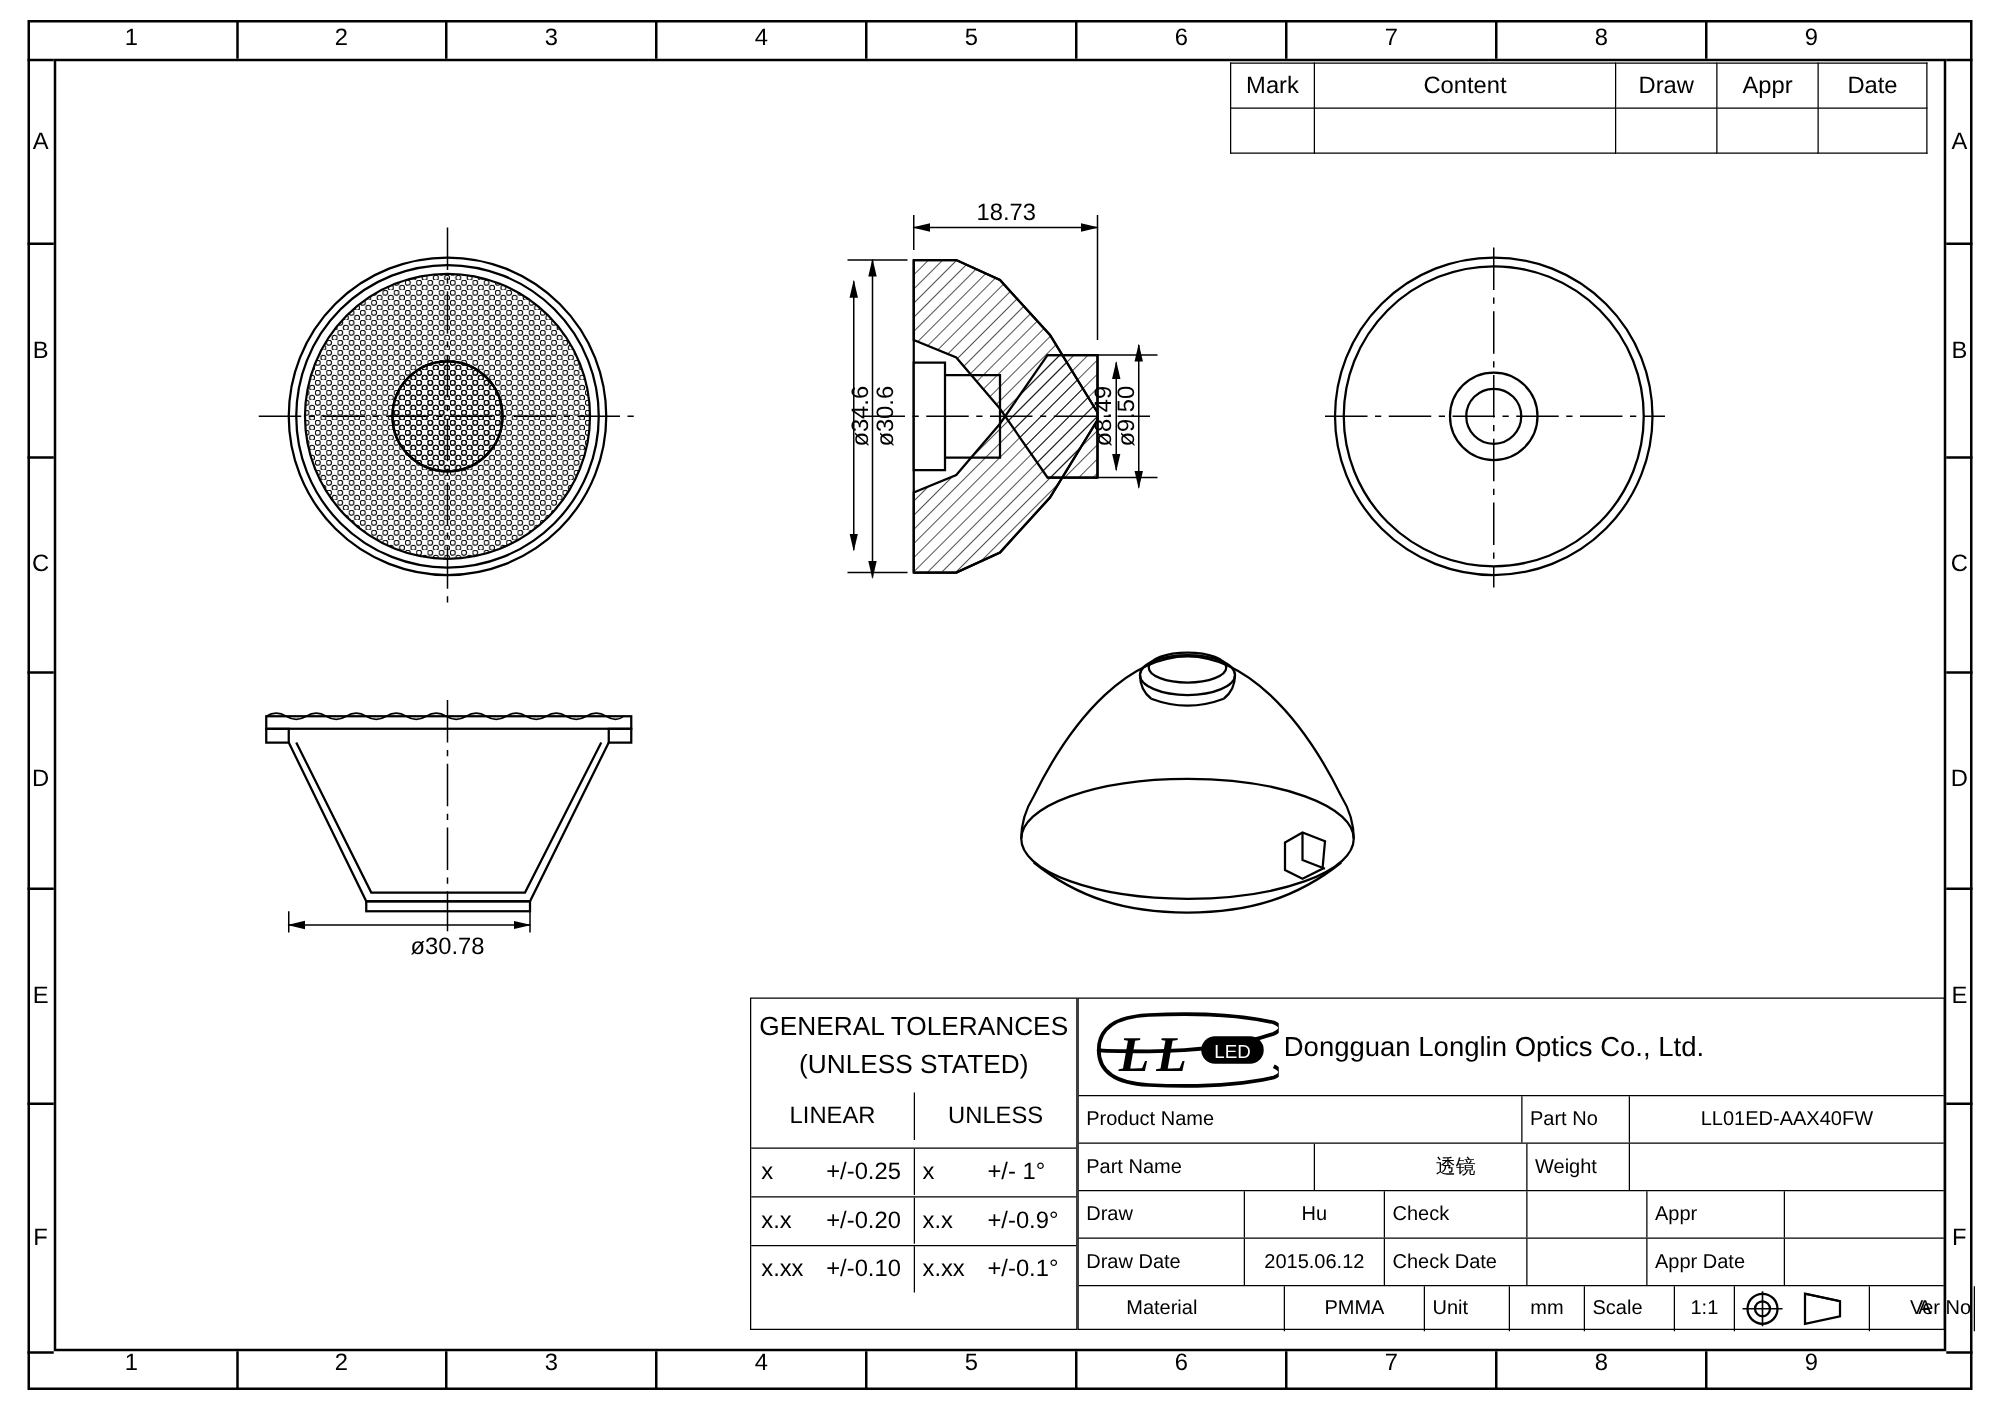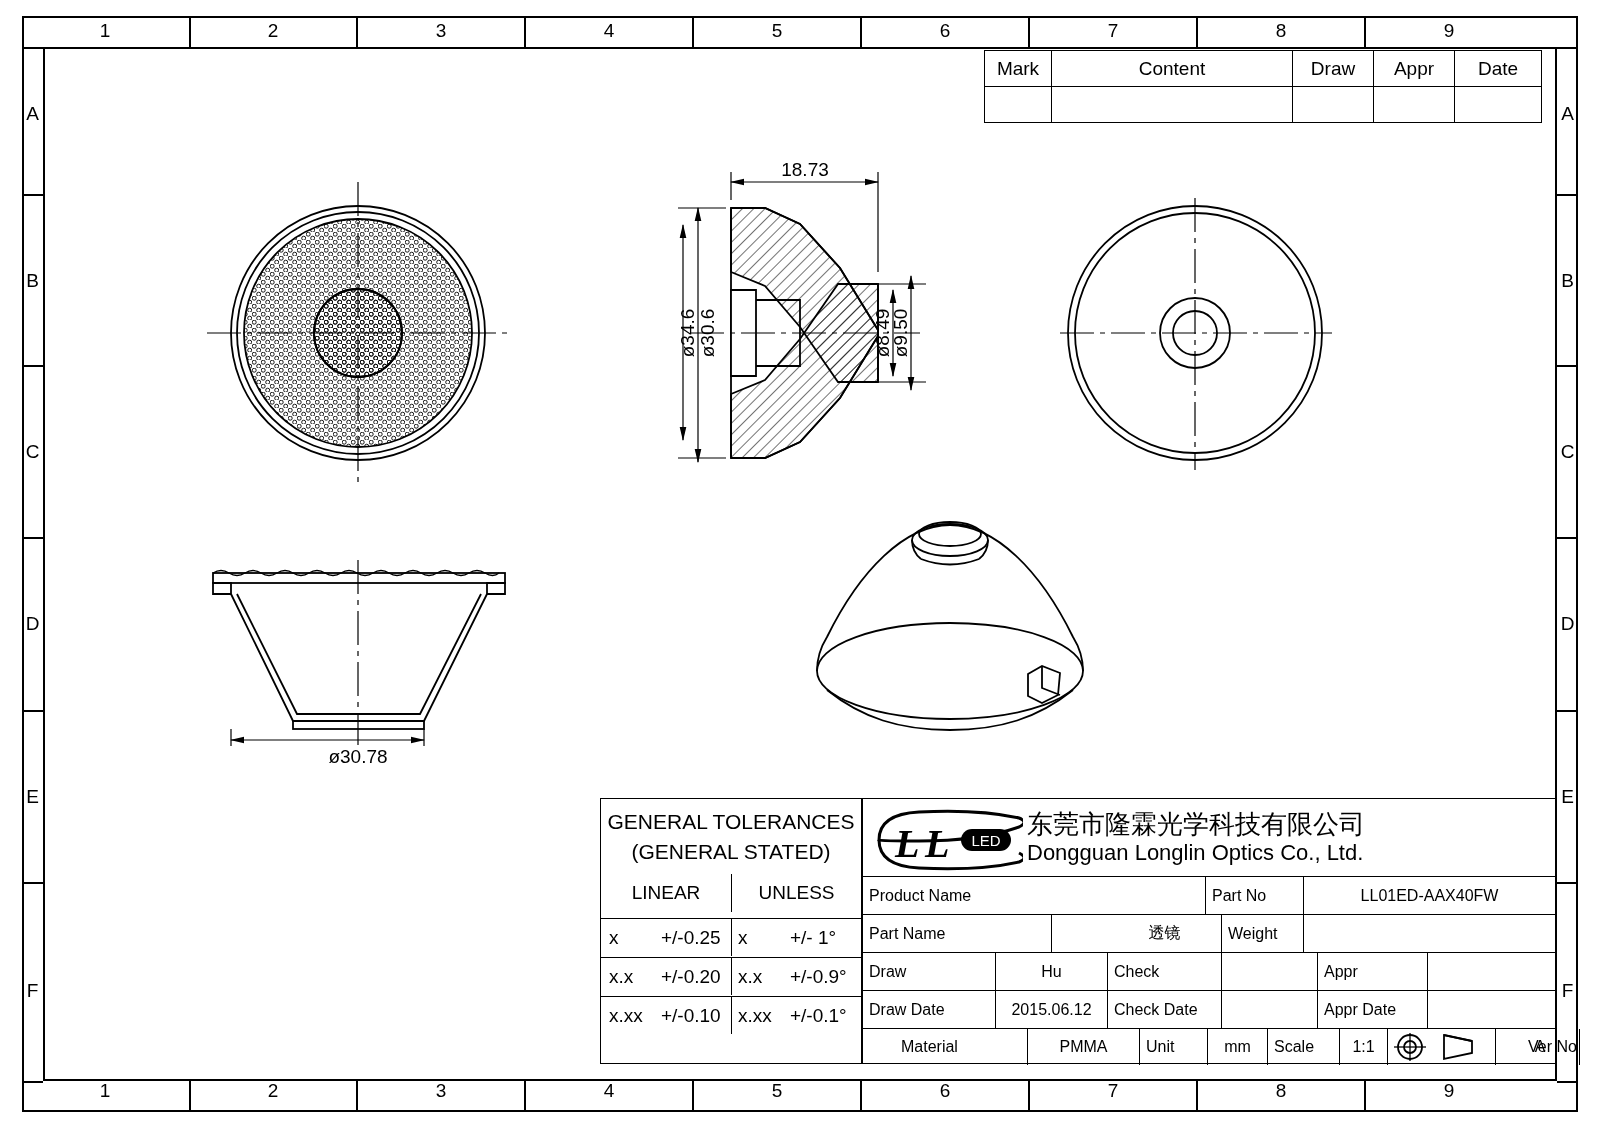--- a/index.html
+++ b/index.html
@@ -261,21 +261,21 @@
       <path d="M912,540 q0,12 9,19 M988,540 q0,12 -9,19"></path>
       <path d="M921,559 q29,11 58,0"></path>
       <path d="M1028,674 l14,-8 l18,7 l-2,22 l-16,8 l-14,-7 Z"></path>
       <path d="M1042,666 l0,22 l18,7"></path>
     </g>
 
   </svg>
 
   <div class="tb tol-block">
     <div class="tol-title">GENERAL TOLERANCES</div>
-    <div class="tol-title" style="top:38px;">(GENERAL STATED)</div>
+    <div class="tol-title" style="top:38px;">(UNLESS STATED)</div>
 
     <div class="tol-grid">
       <div class="tol-row" style="top:-44px;border-top:none;">
         <div class="tol-cellL tol-hdr">LINEAR</div>
         <div class="tol-cellR tol-hdr">UNLESS</div>
       </div>
       <div class="tol-row" style="top:0px;">
         <div class="tol-cellL">
           <span class="tol-k">x</span>
           <span class="tol-v">+/-0.25</span>
@@ -315,28 +315,27 @@
         <svg viewBox="0 0 150 66" width="150" height="66">
           <path d="M6,33 q0,-26 40,-28 q60,-3 100,6 q10,4 0,9 q-40,14 -100,14 q-38,0 -40,-1 Z" fill="none" stroke="#000" stroke-width="3"></path>
           <path d="M6,33 q0,26 40,28 q60,3 100,-6 q10,-4 0,-9" fill="none" stroke="#000" stroke-width="3"></path>
           <text x="22" y="50" font-family="Liberation Serif, serif" font-size="40" font-style="italic" font-weight="bold" fill="#000">L</text>
           <text x="52" y="50" font-family="Liberation Serif, serif" font-size="40" font-style="italic" font-weight="bold" fill="#000">L</text>
           <rect x="88" y="22" width="50" height="22" rx="11" fill="#000"></rect>
           <text x="113" y="39" font-family="Liberation Sans, sans-serif" font-size="15" fill="#fff" text-anchor="middle">LED</text>
         </svg>
       </div>
       <div style="margin-left:14px;">
-        <div class="cn-name">东莞市隆霖光学科技有限公司</div>
         <div class="en-name">Dongguan Longlin Optics Co., Ltd.</div>
       </div>
     </div>
 
     <div class="grid-row" style="top:78px;height:38px;">
       <div class="cell first" style="left:0;width:132px;">Product Name</div>
-      <div class="cell" style="left:342px;width:82px;">Part No</div>
+      <div class="cell" style="left:354px;width:82px;">Part No</div>
       <div class="cell center" style="left:440px;width:252px;">LL01ED-AAX40FW</div>
     </div>
 
     <div class="grid-row" style="top:116px;height:38px;">
       <div class="cell first" style="left:0;width:132px;">Part Name</div>
       <div class="cell center" style="left:148px;width:226px;margin-left:40px;">透镜</div>
       <div class="cell" style="left:358px;width:82px;">Weight</div>
       <div class="cell center" style="left:440px;width:252px;"></div>
     </div>
 

